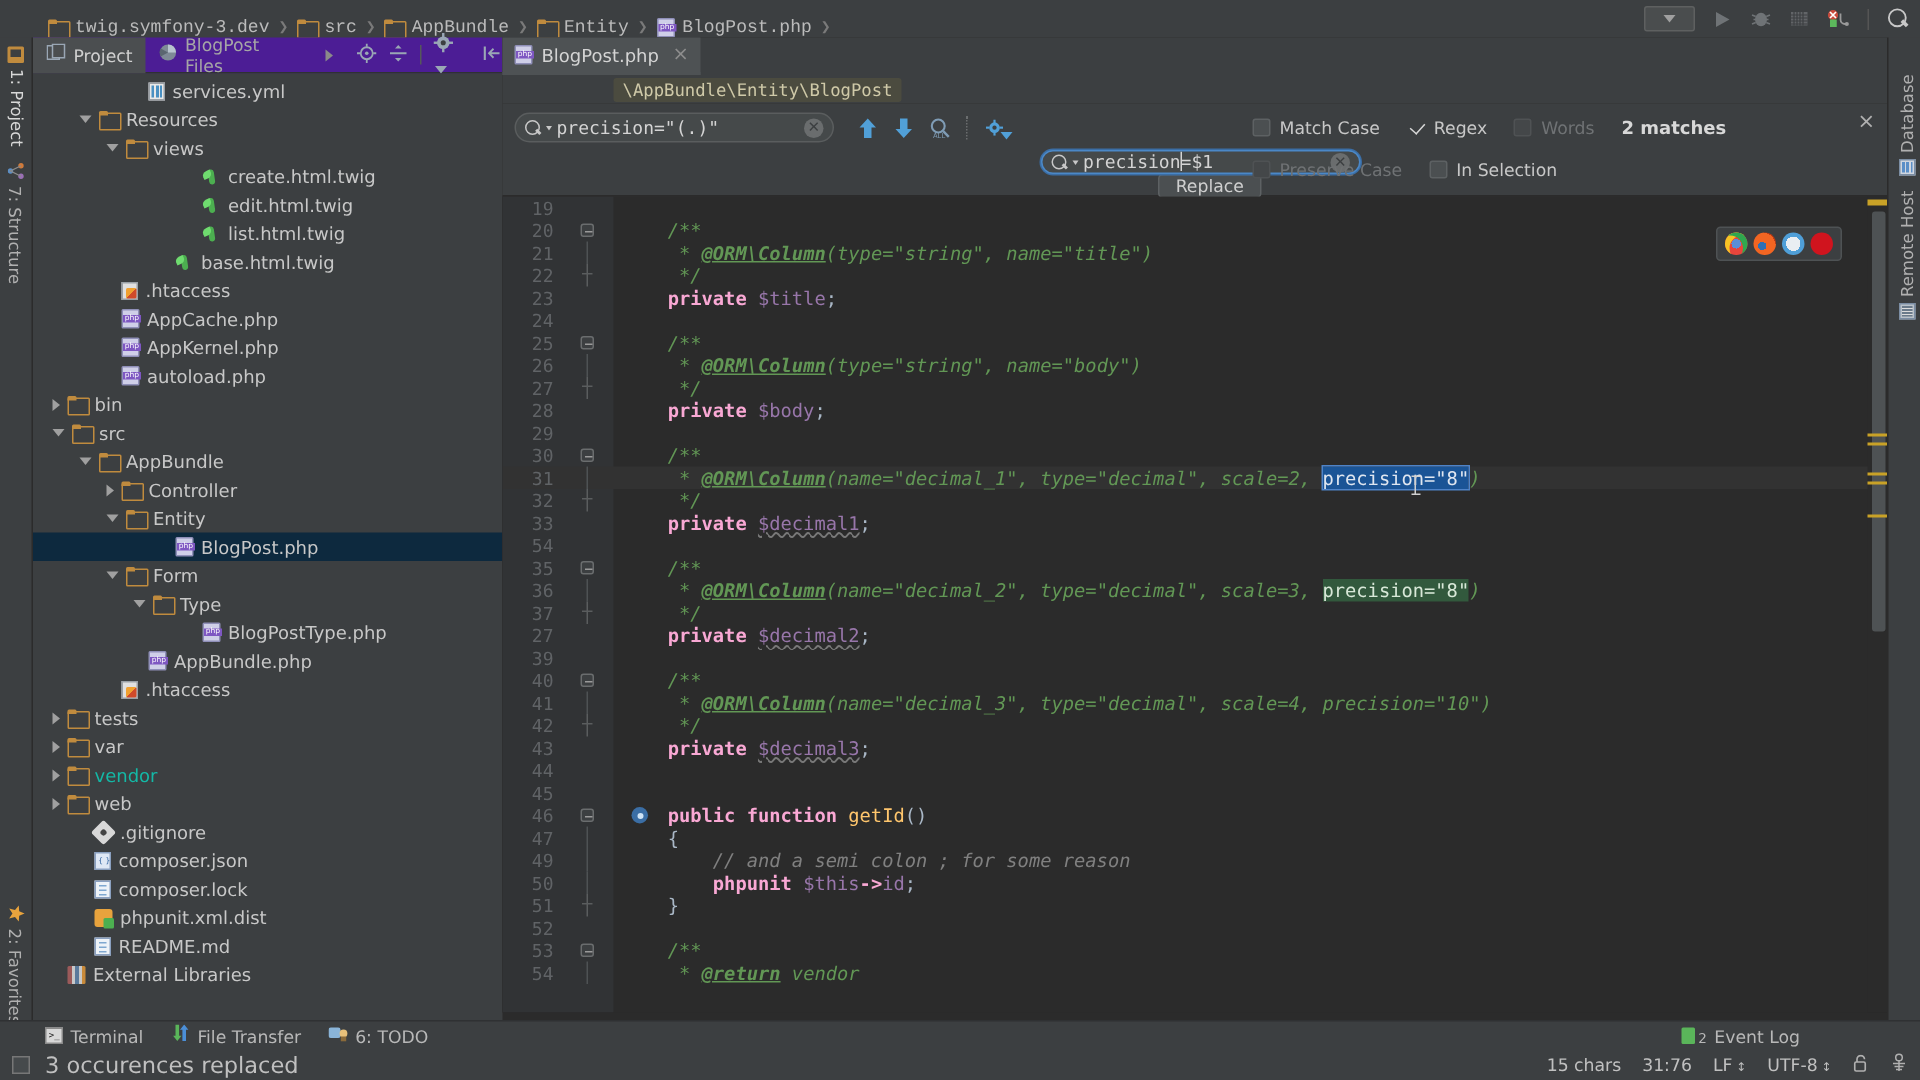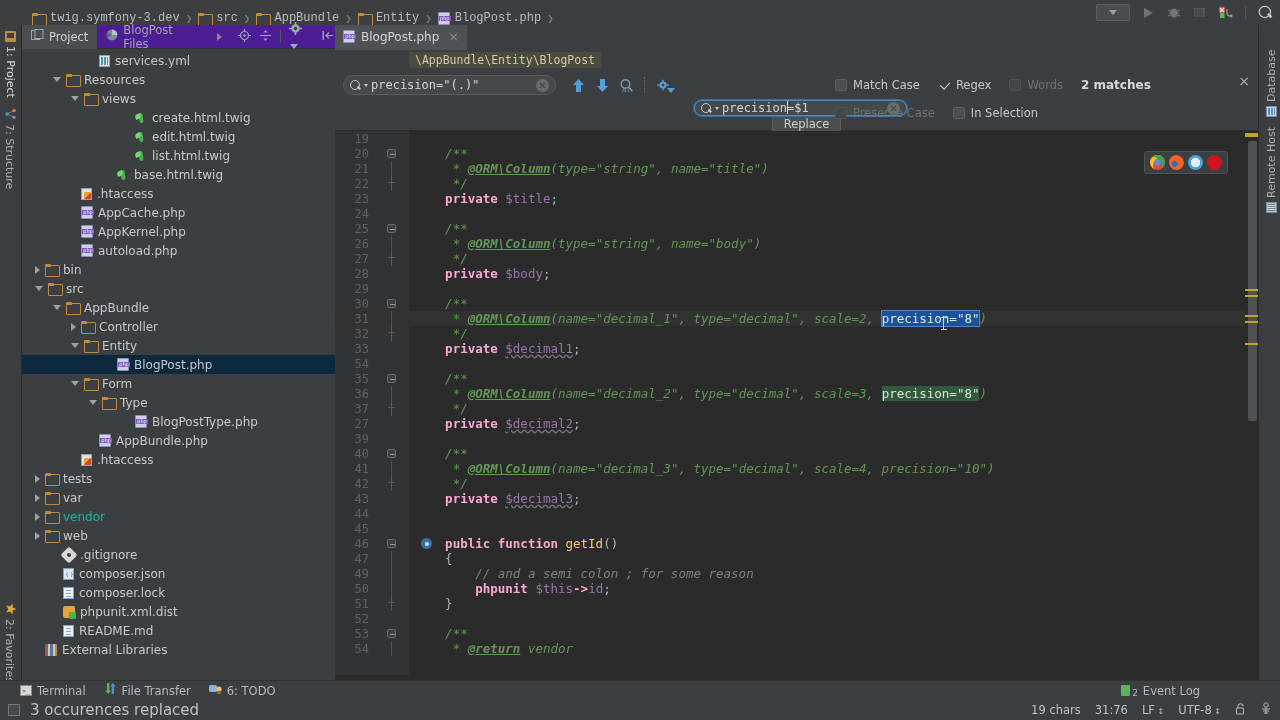--- a/index.html
+++ b/index.html
@@ -281,21 +281,21 @@
     position:absolute; width:1px; height:13px; background:#d0d0d0;
   }
   .ibeam-cursor::before, .ibeam-cursor::after {
     content:''; position:absolute; left:-2.5px; width:6px; height:1px; background:#d0d0d0;
   }
   .ibeam-cursor::before { top:0; } .ibeam-cursor::after { bottom:0; }
 
   
   .toolwin-bar {
     position: absolute; left: 0; top: 680px; width: 1280px; height: 20px;
-    background: #3c3f41; display: flex; align-items: center; gap: 18px; padding-left: 20px;
+    background: #3c3f41; display: flex; align-items: center; gap: 18px; padding-left: 30px;
     border-top: 1px solid #2f3133;
   }
   .twitem { display: flex; align-items: center; gap: 5px; font-size: 11.5px; color: #b8b8b8; }
   .statusbar {
     position: absolute; left: 0; top: 700px; width: 1280px; height: 20px;
     background: #3c3f41; display: flex; align-items: center; padding-left: 8px;
   }
   .status-msg { font-size: 15px; color: #c0c0c0; margin-left: 10px; }
   .status-right { position: absolute; right: 8px; display: flex; align-items: center; gap: 14px; font-size: 11.5px; color: #c0c0c0; }
   .sq { width: 12px; height: 12px; border: 1px solid #777; background: #464a4c; }
@@ -856,21 +856,21 @@
       <span style="display:inline-block;width:9px;height:11px;background:#5ab55a;border-radius:1px;"></span>
       <span style="font-size:9px;color:#b8b8b8;margin-left:-3px;align-self:flex-end;">2</span>
       <span>Event Log</span>
     </div>
   </div>
 
   <div class="statusbar">
     <span class="sq"></span>
     <span class="status-msg">3 occurences replaced</span>
     <div class="status-right">
-      <span>19 chars</span>
+      <span>15 chars</span>
       <span>31:76</span>
       <span><span>LF</span><span style="font-size:8px;"> ↕</span></span>
       <span><span>UTF-8</span><span style="font-size:8px;"> ↕</span></span>
       <span>
         <svg width="11" height="12" viewBox="0 0 11 12">
           <path d="M3 5 V3.2 A2.4 2.4 0 0 1 8 3.2" fill="none" stroke="#b0b0b0" stroke-width="1.1"></path>
           <rect x="1.5" y="5" width="7" height="6" rx="1" fill="none" stroke="#b0b0b0" stroke-width="1.1"></rect>
         </svg>
       </span>
       <span>

